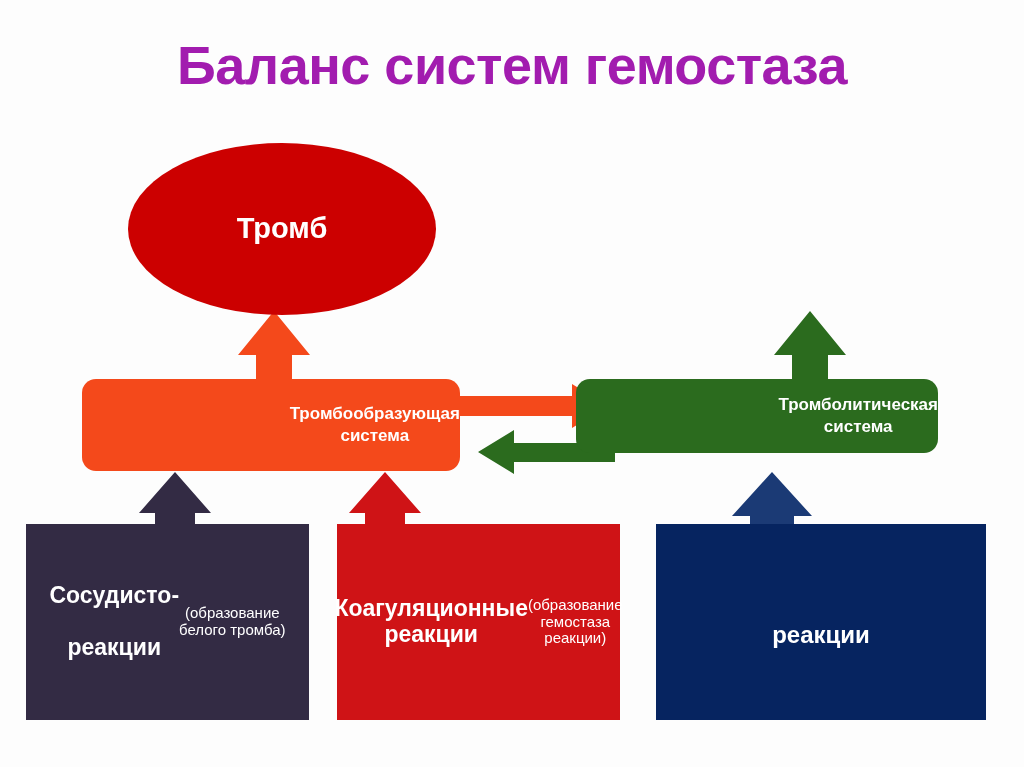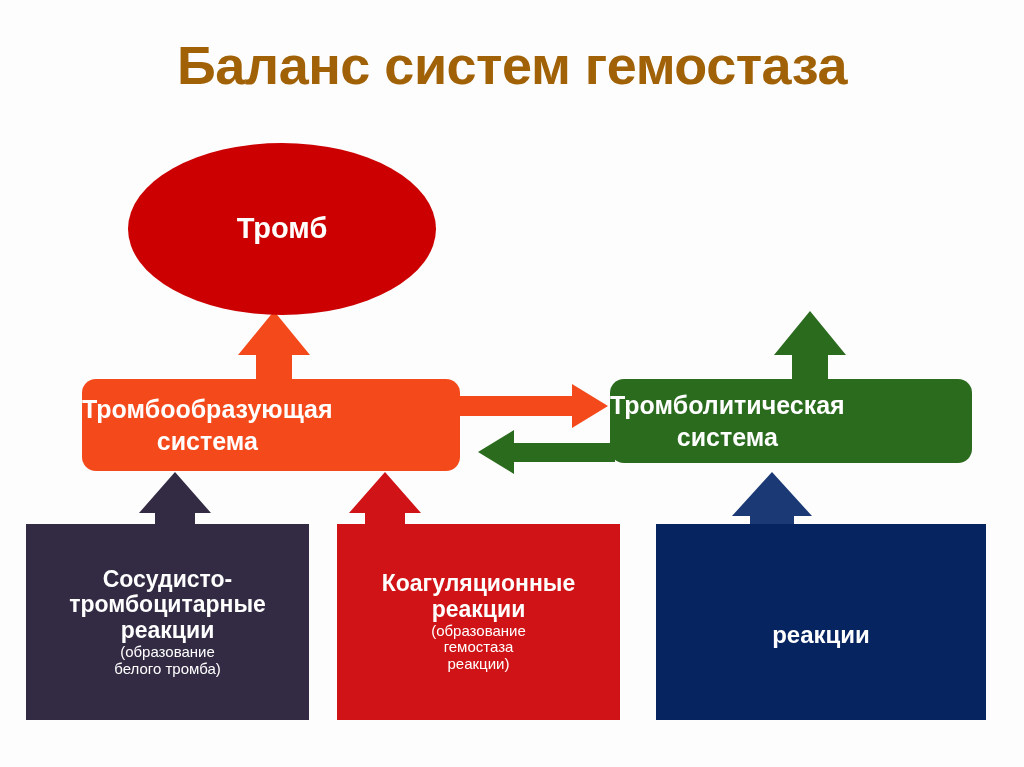--- a/index.html
+++ b/index.html
@@ -22,21 +22,21 @@
 
   
   .title {
     position: absolute;
     left: 0;
     top: 34px;
     width: 1024px;
     text-align: center;
     font-size: 54px;
     font-weight: bold;
-    color: #a16207;
+    color: #a21caf;
     letter-spacing: -0.5px;
     white-space: nowrap;
   }
 
   
   .ellipse {
     position: absolute;
     display: flex;
     align-items: center;
     justify-content: center;
@@ -61,48 +61,48 @@
     height: 172px;
     background: #15306b;
     font-size: 28px;
   }
 
   
   .sysbox {
     position: absolute;
     display: flex;
     align-items: center;
-    justify-content: flex-start;
+    justify-content: flex-end;
     border-radius: 14px;
     color: #ffffff;
     font-weight: bold;
     text-align: center;
     line-height: 1.3;
-    font-size: 25px;
+    font-size: 17px;
   }
   .sysbox-thrombogenic {
     left: 82px;
     top: 379px;
     width: 378px;
     height: 92px;
     background: #f4491b;
   }
   .sysbox-thrombolytic {
-    left: 610px;
+    left: 576px;
     top: 379px;
     width: 362px;
-    height: 84px;
+    height: 74px;
     background: #2b6b1e;
   }
 
   
   .reactbox {
     position: absolute;
     display: flex;
-    flex-direction: column;
+    flex-direction: row;
     align-items: center;
     justify-content: center;
     color: #ffffff;
     text-align: center;
     line-height: 1.12;
   }
   .reactbox .rb-title {
     font-weight: bold;
     font-size: 23px;
   }
@@ -183,21 +183,21 @@
   <div class="sysbox sysbox-thrombolytic">
     <span>
       <span>Тромболитическая</span><br>
       <span>система</span>
     </span>
   </div>
 
   <div class="reactbox reactbox-vascular">
     <div class="rb-title">
       <span>Сосудисто-</span><br>
-      <span>тромбоцитарные</span><br>
+      <br>
       <span>реакции</span>
     </div>
     <div class="rb-sub">
       <span>(образование</span><br>
       <span>белого тромба)</span>
     </div>
   </div>
 
   <div class="reactbox reactbox-coagulation">
     <div class="rb-title">

